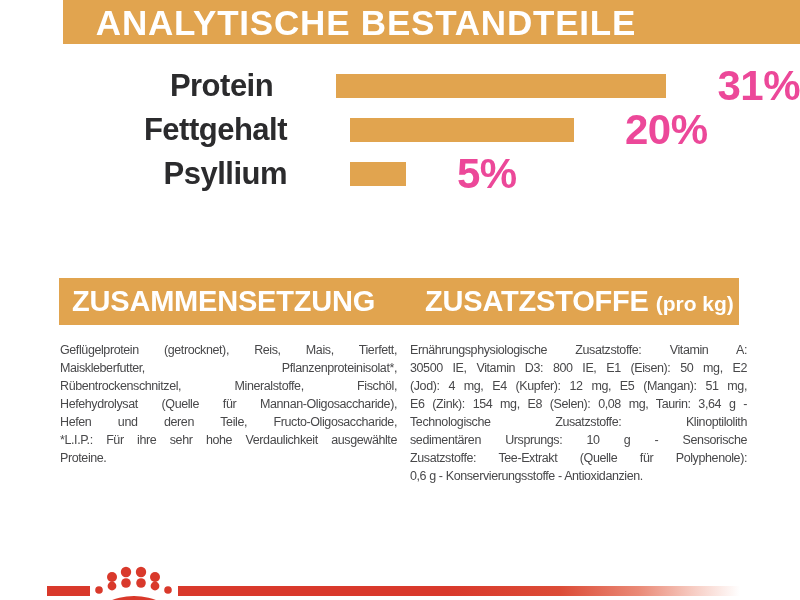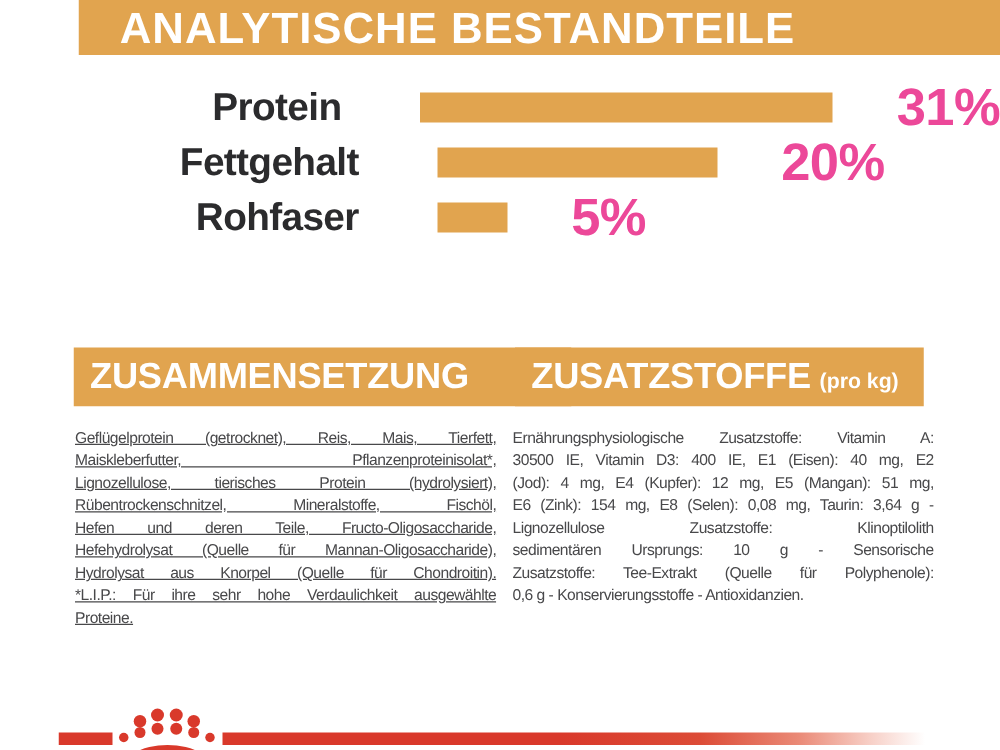--- a/index.html
+++ b/index.html
@@ -34,26 +34,26 @@
   }
   
   .sec-head{
     position:absolute;top:278px;height:47px;background:#E1A44F;
     color:#ffffff;font-weight:bold;font-size:29px;letter-spacing:-0.2px;
     line-height:47px;padding-left:13px;box-sizing:border-box;
     white-space:nowrap;
   }
   .sec-head.left{left:59px;width:398px;}
   .sec-head.right{left:412px;width:327px;}
-  .sec-head .suffix{font-size:17px;margin-left:7px;letter-spacing:0;}
+  .sec-head .suffix{font-size:21px;margin-left:7px;letter-spacing:0;}
   
   .col{
     position:absolute;top:341px;width:337px;color:#48484A;
   }
-  .col.left{left:60px;text-decoration:underline;}
+  .col.left{left:60px;}
   .col.right{left:410px;}
   .line{
     height:18px;line-height:18px;font-size:12.5px;letter-spacing:-0.4px;
     text-align:justify;text-align-last:justify;
     white-space:nowrap;overflow:hidden;
   }
   .line.last{text-align-last:left;}
   
   .red-bar-left{
     position:absolute;left:47px;top:586px;width:43px;height:10px;
@@ -78,48 +78,46 @@
       <div class="chart-label">Protein</div>
       <div class="chart-bar" style="width: 347px; background: rgb(225, 164, 79);"></div>
       <div class="chart-value">31%</div>
     </div>
     <div class="chart-row">
       <div class="chart-label">Fettgehalt</div>
       <div class="chart-bar" style="width: 224px; background: rgb(225, 164, 79);"></div>
       <div class="chart-value">20%</div>
     </div>
     <div class="chart-row">
-      <div class="chart-label">Rohfaser</div>
+      <div class="chart-label">Psyllium</div>
       <div class="chart-bar" style="width: 56px; background: rgb(225, 164, 79);"></div>
       <div class="chart-value">5%</div>
     </div>
   </div>
 
 <div class="sec-head left">ZUSAMMENSETZUNG</div>
 <div class="col left">
     <div class="line">Geflügelprotein (getrocknet), Reis, Mais, Tierfett,</div>
     <div class="line">Maiskleberfutter, Pflanzenproteinisolat*,</div>
-    <div class="line">Lignozellulose, tierisches Protein (hydrolysiert),</div>
     <div class="line">Rübentrockenschnitzel, Mineralstoffe, Fischöl,</div>
+    <div class="line">Hefehydrolysat (Quelle für Mannan-Oligosaccharide),</div>
     <div class="line">Hefen und deren Teile, Fructo-Oligosaccharide,</div>
-    <div class="line">Hefehydrolysat (Quelle für Mannan-Oligosaccharide),</div>
-    <div class="line">Hydrolysat aus Knorpel (Quelle für Chondroitin).</div>
     <div class="line">*L.I.P.: Für ihre sehr hohe Verdaulichkeit ausgewählte</div>
     <div class="line last">Proteine.</div>
   </div>
 
 <div class="sec-head right">
   <span>ZUSATZSTOFFE</span><span class="suffix">(pro kg)</span>
 </div>
 <div class="col right">
     <div class="line">Ernährungsphysiologische Zusatzstoffe: Vitamin A:</div>
-    <div class="line">30500 IE, Vitamin D3: 400 IE, E1 (Eisen): 40 mg, E2</div>
+    <div class="line">30500 IE, Vitamin D3: 800 IE, E1 (Eisen): 50 mg, E2</div>
     <div class="line">(Jod): 4 mg, E4 (Kupfer): 12 mg, E5 (Mangan): 51 mg,</div>
     <div class="line">E6 (Zink): 154 mg, E8 (Selen): 0,08 mg, Taurin: 3,64 g -</div>
-    <div class="line">Lignozellulose Zusatzstoffe: Klinoptilolith</div>
+    <div class="line">Technologische Zusatzstoffe: Klinoptilolith</div>
     <div class="line">sedimentären Ursprungs: 10 g - Sensorische</div>
     <div class="line">Zusatzstoffe: Tee-Extrakt (Quelle für Polyphenole):</div>
     <div class="line last">0,6 g - Konservierungsstoffe - Antioxidanzien.</div>
   </div>
 
 <div class="red-bar-left"></div>
 <div class="red-bar-right"></div>
 <svg class="paw" viewBox="0 0 100 48" xmlns="http://www.w3.org/2000/svg">
   <g fill="#D9392B">
 

